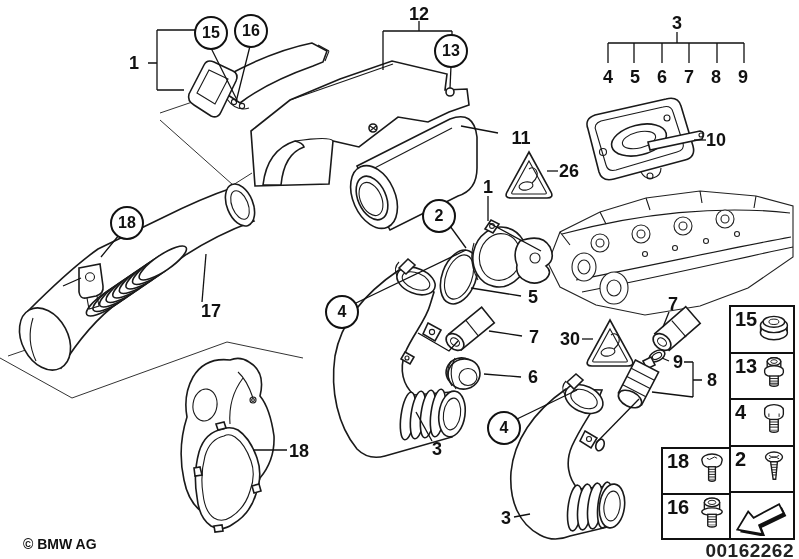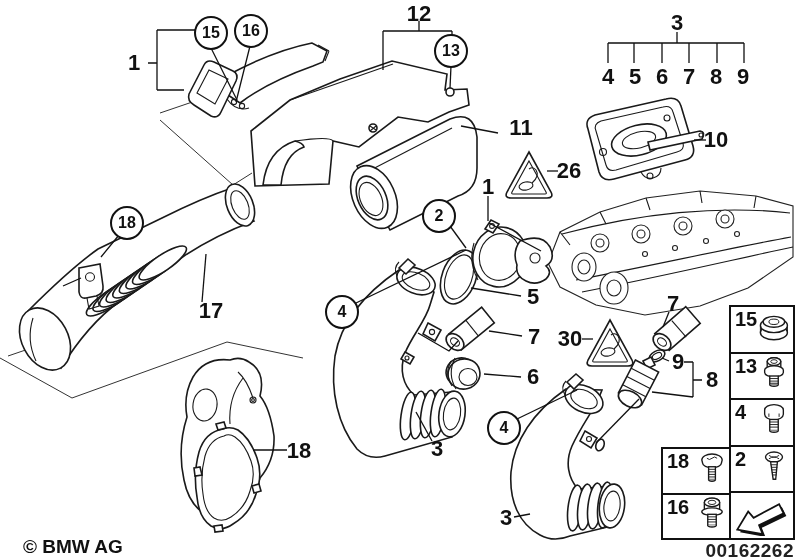--- a/index.html
+++ b/index.html
@@ -1,30 +1,30 @@
 <!DOCTYPE html>
 <html><head>
 <meta charset="utf-8">
 <style>
   html,body{margin:0;padding:0;background:#fff;}
   .stage{position:relative;width:799px;height:559px;background:#fff;overflow:hidden;
          font-family:"Liberation Sans",sans-serif;color:#111;}
   svg.drawing{position:absolute;left:0;top:0;}
-  .co{position:absolute;transform:translate(-50%,-50%);font-weight:bold;font-size:22px;
+  .co{position:absolute;transform:translate(-50%,-50%);font-weight:bold;font-size:18px;
       line-height:1;white-space:nowrap;color:#111;cursor:pointer;}
   .co.circ{width:30px;height:30px;border:2px solid #111;border-radius:50%;background:#fff;
       display:flex;align-items:center;justify-content:center;font-size:16px;}
   .legend-col{position:absolute;border:2px solid #111;background:#fff;display:flex;
       flex-direction:column;box-sizing:border-box;}
   .lcell{flex:1;position:relative;cursor:pointer;}
   .lcell + .lcell{border-top:2px solid #111;}
   .lnum{position:absolute;left:4px;top:1px;font-weight:bold;font-size:20px;line-height:1.1;}
   .licon{position:absolute;right:2px;top:50%;transform:translateY(-50%);}
   .licon.center{right:4px;}
-  .footer-copy{position:absolute;left:23px;top:536px;font-size:19px;font-weight:bold;}
+  .footer-copy{position:absolute;left:23px;top:536px;font-size:14px;font-weight:bold;}
   .footer-num{position:absolute;left:698px;top:540px;width:96px;text-align:right;
       font-size:19px;font-weight:bold;color:#222;letter-spacing:.5px;}
   .ln{stroke:#111;stroke-width:1.3;fill:none;}
   .pt{stroke:#1a1a1a;stroke-width:1.6;fill:#fff;}
   .pd{stroke:#1a1a1a;stroke-width:1.1;fill:none;}
   .en{stroke:#222;stroke-width:1.1;fill:#fff;}
   .cn{stroke:#333;stroke-width:1;fill:none;}
 </style>
 </head>
 <body>
@@ -261,21 +261,21 @@
 
 <div class="co" style="left:134px;top:63px">1</div>
 <div class="co" style="left:419px;top:14px">12</div>
 <div class="co" style="left:677px;top:23px">3</div>
 <div class="co" style="left:608px;top:77px">4</div>
 <div class="co" style="left:635px;top:77px">5</div>
 <div class="co" style="left:662px;top:77px">6</div>
 <div class="co" style="left:689px;top:77px">7</div>
 <div class="co" style="left:716px;top:77px">8</div>
 <div class="co" style="left:743px;top:77px">9</div>
-<div class="co" style="left:521px;top:128px">11</div>
+<div class="co" style="left:521px;top:138px">11</div>
 <div class="co" style="left:716px;top:140px">10</div>
 <div class="co" style="left:569px;top:171px">26</div>
 <div class="co" style="left:488px;top:187px">1</div>
 <div class="co" style="left:211px;top:311px">17</div>
 <div class="co" style="left:533px;top:297px">5</div>
 <div class="co" style="left:534px;top:337px">7</div>
 <div class="co" style="left:570px;top:339px">30</div>
 <div class="co" style="left:673px;top:304px">7</div>
 <div class="co" style="left:678px;top:362px">9</div>
 <div class="co" style="left:712px;top:380px">8</div>

